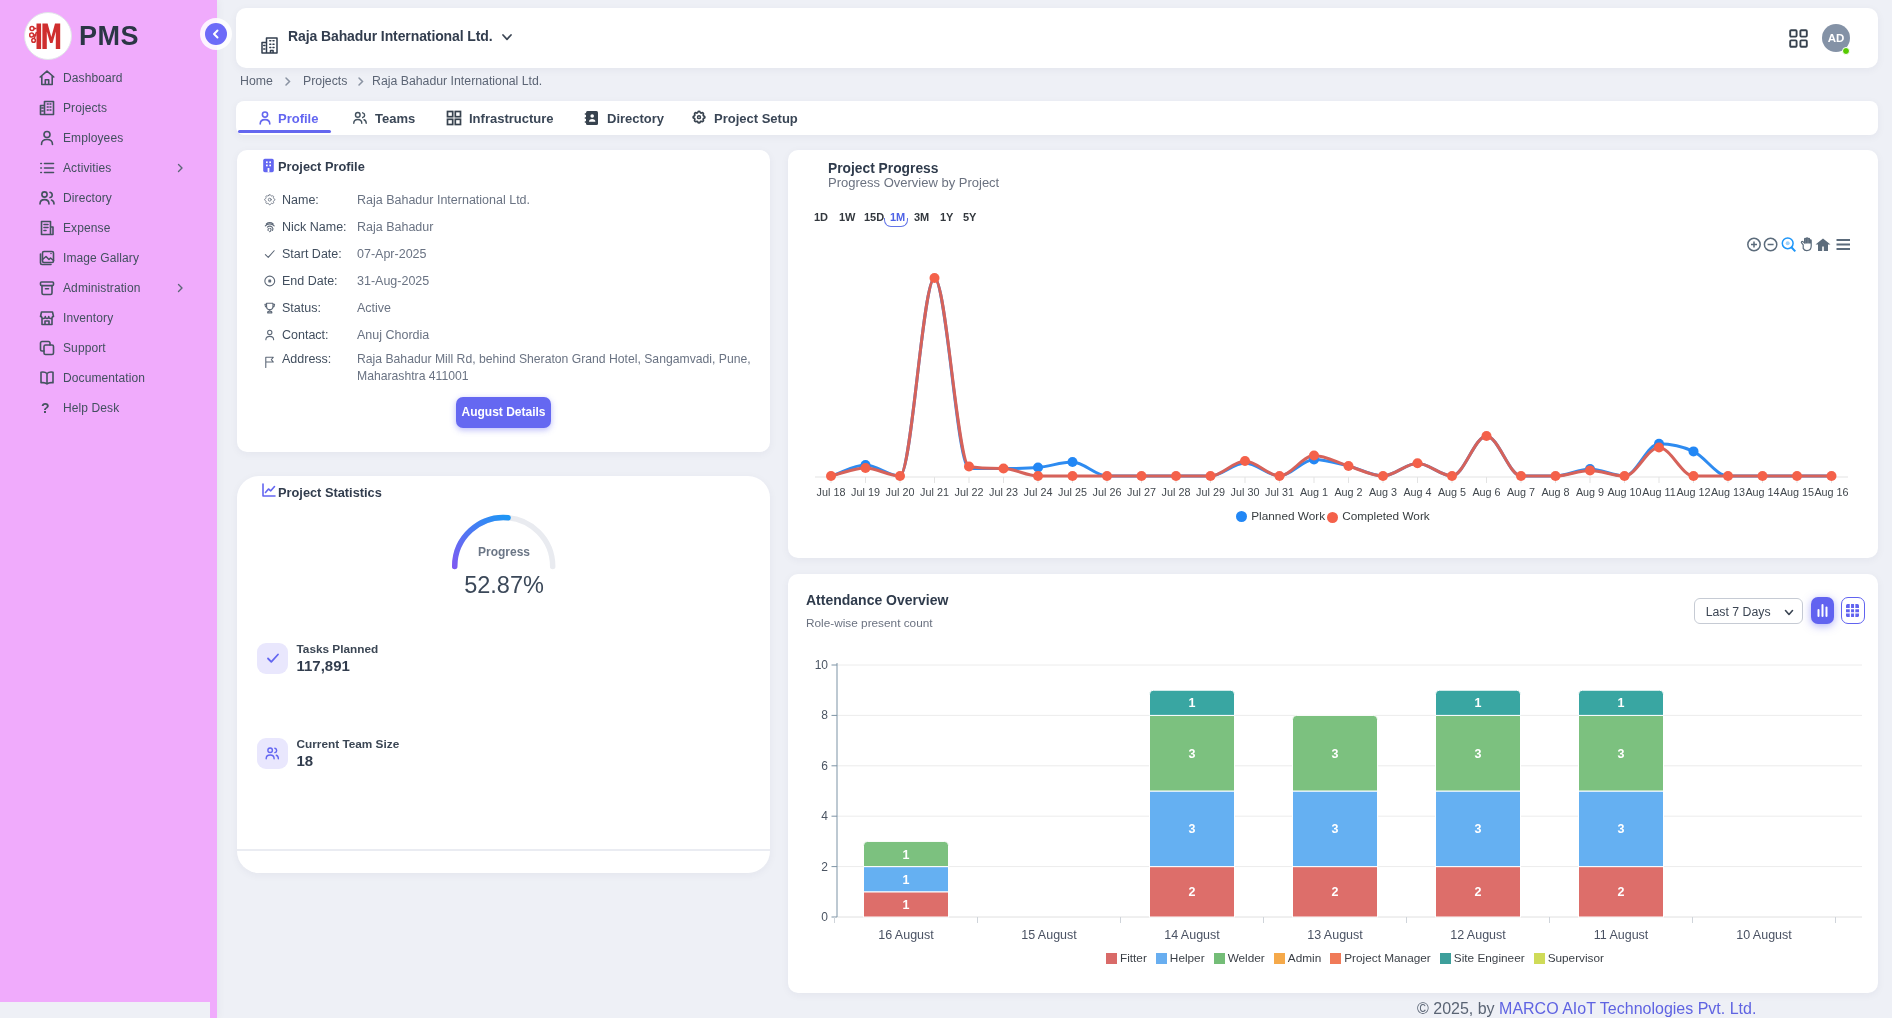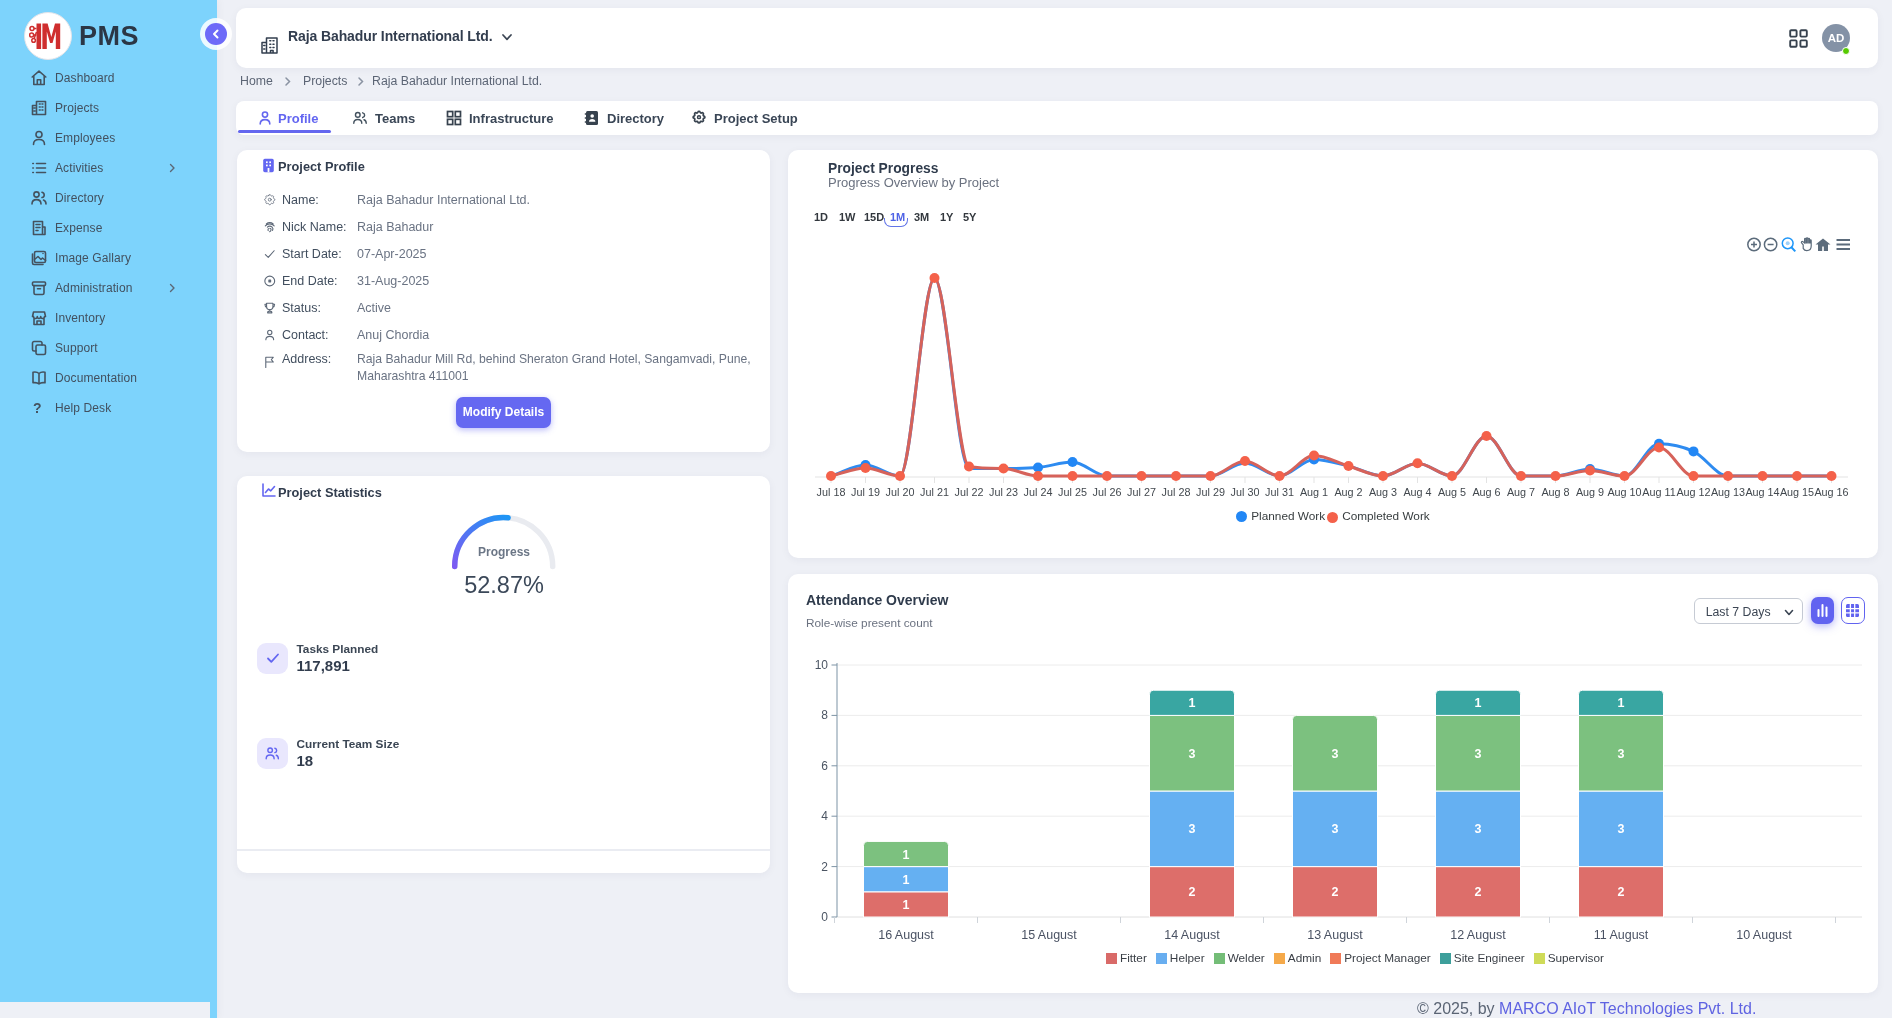--- a/index.html
+++ b/index.html
@@ -1,22 +1,22 @@
 <!DOCTYPE html>
 <html><head>
 <meta charset="utf-8">
 <style>
 * { margin:0; padding:0; box-sizing:border-box; }
 html,body { width:1892px; height:1018px; overflow:hidden; }
 body { font-family:"Liberation Sans", sans-serif; background:#eef0f6; position:relative; }
 .abs { position:absolute; }
 .card { position:absolute; background:#fff; border-radius:10px; box-shadow:0 2px 8px rgba(30,34,72,.05); }
 
-#sidebar { position:absolute; left:0; top:0; width:217px; height:1018px; background:#7dd3fc; box-shadow:2px 0 8px rgba(30,34,72,.04); z-index:5; }
-.navitem { position:absolute; left:4px; width:201px; height:30px; }
+#sidebar { position:absolute; left:0; top:0; width:217px; height:1018px; background:#f0abfc; box-shadow:2px 0 8px rgba(30,34,72,.04); z-index:5; }
+.navitem { position:absolute; left:12px; width:201px; height:30px; }
 .navitem .ic { position:absolute; left:26px; top:50%; transform:translateY(-50%); width:18px; height:18px; }
 .navitem .tx { position:absolute; left:51px; top:50%; transform:translateY(-50%); font-size:12px; font-weight:500; color:#42505f; letter-spacing:.1px; }
 .navitem .ch { position:absolute; right:28px; top:50%; transform:translateY(-50%); width:10px; height:10px; }
 svg.lin { fill:none; stroke:#44525f; stroke-width:1.6; stroke-linecap:round; stroke-linejoin:round; }
 
 #collapse { position:absolute; left:205px; top:23px; width:22px; height:22px; border-radius:50%; background:#6d6af8; z-index:6; box-shadow:0 0 0 5px rgba(255,255,255,.85); }
 #collapse svg { position:absolute; left:5px; top:5px; }
 </style>
 </head>
 <body>
@@ -243,31 +243,31 @@
       <span class="pv">Anuj Chordia</span>
     </div>
   <div class="prow" style="top:198px;">
       <svg class="pi pic" width="17" height="17" viewBox="0 0 17 17">
         <path d="M3.5 15.5 V2.5 H13 L10.5 5.5 L13 8.5 H3.5"></path>
       </svg>
       <span class="pl" style="top:11px;">Address:</span>
       <span class="pv" style="top:11px;font-size:12.2px;">Raja Bahadur Mill Rd, behind Sheraton Grand Hotel, Sangamvadi, Pune,</span>
     </div>
   <div class="abs" style="left:120px;top:219px;font-size:12.2px;color:#6a7383;">Maharashtra 411001</div>
-  <div class="abs" style="left:219px;top:247px;width:95px;height:31px;background:#6568f1;border-radius:7px;box-shadow:0 2px 6px rgba(101,104,241,.45);color:#fff;font-size:12px;font-weight:700;text-align:center;line-height:31px;">Modify Details</div>
+  <div class="abs" style="left:219px;top:247px;width:95px;height:31px;background:#6568f1;border-radius:7px;box-shadow:0 2px 6px rgba(101,104,241,.45);color:#fff;font-size:12px;font-weight:700;text-align:center;line-height:31px;">August Details</div>
 </div>
 <style>
 .prow { position:absolute; left:0; width:533px; height:27px; }
 .prow .pi { position:absolute; left:25.5px; top:50%; transform:translateY(-50%); width:13.5px; height:13.5px; }
 .prow .pl { position:absolute; left:45px; top:50%; transform:translateY(-50%); font-size:12.5px; font-weight:500; color:#414e5e; }
 .prow .pv { position:absolute; left:120px; top:50%; transform:translateY(-50%); font-size:12.5px; color:#6a7383; white-space:nowrap; }
 svg.pic { fill:none; stroke:#5f6a79; stroke-width:1.4; stroke-linecap:round; stroke-linejoin:round; }
 </style>
 
-<div class="card" id="statscard" style="left:237px;top:476px;width:533px;height:397px;">
+<div class="card" id="statscard" style="left:237px;top:476px;width:533px;height:397px;border-radius:22px;">
   <svg class="abs" style="left:24px;top:6px;" width="16" height="16" viewBox="0 0 16 16" fill="none" stroke="#6366f1" stroke-width="1.6" stroke-linecap="round" stroke-linejoin="round">
       <path d="M2 2 V14 H14"></path>
       <path d="M4.5 10.5 L7.5 7 L9.8 8.8 L13.5 4.5"></path>
     </svg>
   <div class="abs" style="left:41px;top:9px;font-size:12.8px;font-weight:700;color:#323d4e;">Project Statistics</div>
   <svg class="abs" style="left:212px;top:35px;" width="110" height="62" viewBox="0 0 110 62">
     <defs>
         <linearGradient id="gg" x1="0" y1="1" x2="1" y2="0">
           <stop offset="0" stop-color="#7c5bf2"></stop>
           <stop offset="1" stop-color="#1e96f5"></stop>

